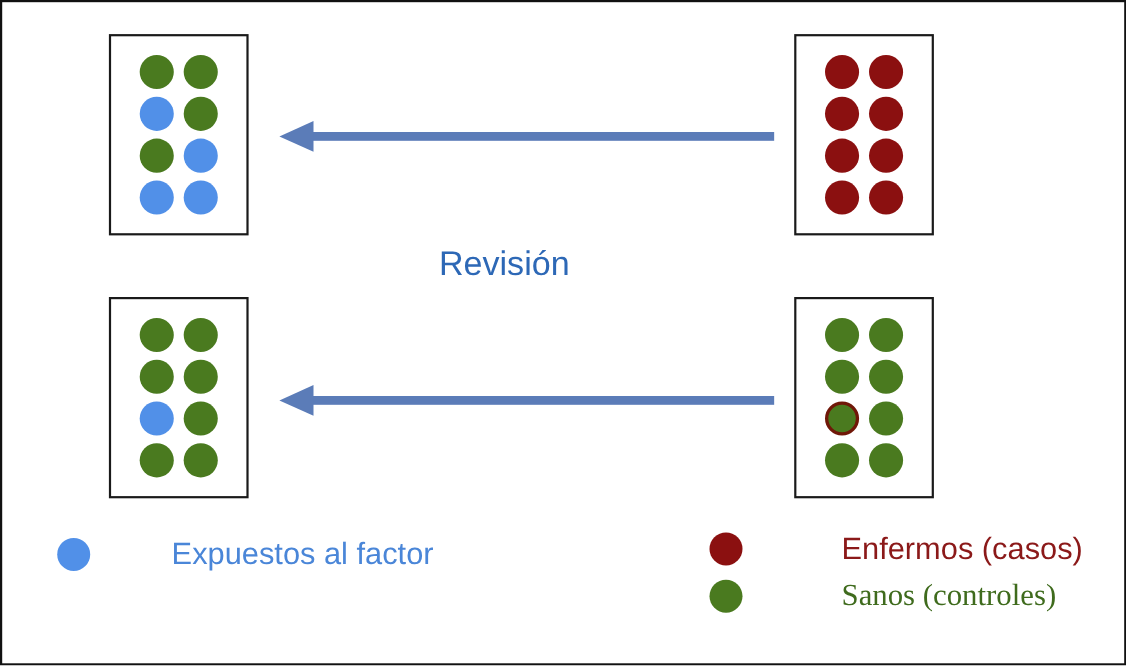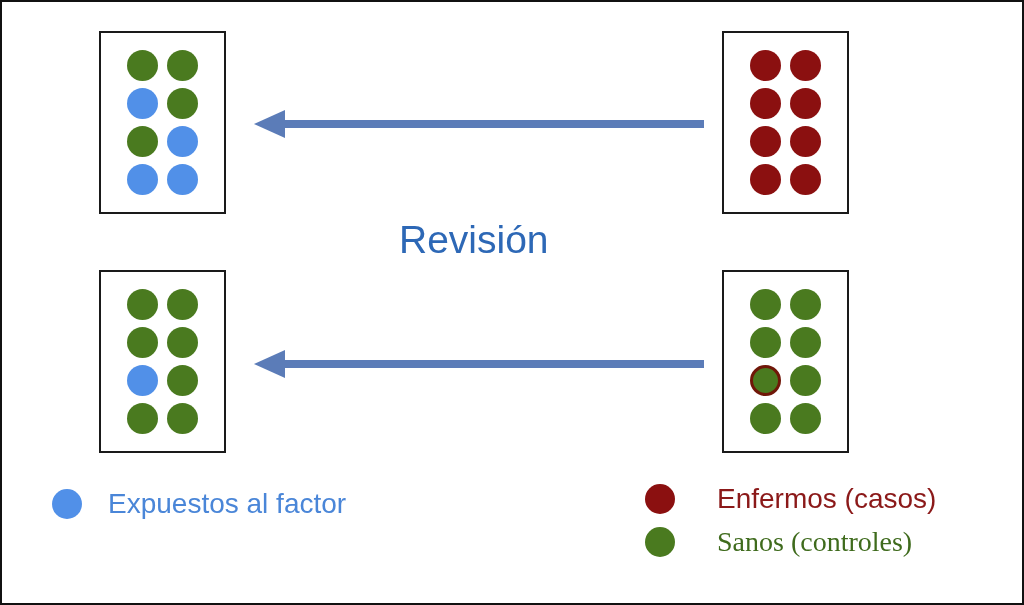--- a/index.html
+++ b/index.html
@@ -46,21 +46,21 @@
   .arrow-top    { left: 250px; top: 105px; }
   .arrow-bottom { left: 250px; top: 345px; }
   .arrow svg { display: block; width: 100%; height: 100%; }
   .arrow .fill { fill: var(--arrow-blue, #5b7cb8); }
 
   
   .revision-label {
     position: absolute;
     left: 397px;
     top: 219px;
-    font-size: 39px;
+    font-size: 31px;
     line-height: 37px;
     color: var(--revision-text, #2d68b6);
     white-space: nowrap;
   }
 
   
   .legend-left {
     position: absolute;
     left: 50px;
     top: 486px;
@@ -74,21 +74,21 @@
     top: 481px;
     display: flex;
     flex-direction: column;
     gap: 12px;
   }
   .legend-row { display: flex; align-items: center; gap: 42px; }
   .legend-dot { width: 30px; height: 30px; border-radius: 50%; flex: 0 0 auto; }
   .legend-dot.blue    { background: var(--dot-blue, #5190e8); }
   .legend-dot.darkred { background: var(--dot-darkred, #8b1010); }
   .legend-dot.green   { background: var(--dot-green, #4a7a1f); }
-  .legend-text { font-size: 28px; line-height: 31px; white-space: nowrap; }
+  .legend-text { font-size: 28px; line-height: 31px; white-space: nowrap; margin-left: 48px; }
   .legend-text.exposed  { color: var(--legend-exposed-text, #4a86d8); }
   .legend-text.cases    { color: var(--legend-cases-text, #8b1919); }
   .legend-text.controls { color: var(--legend-controls-text, #3f6b1d); font-family: Liberation Serif, serif; }
 </style>
 </head>
 <body>
 
 <div class="canvas">
 
   <div class="sample-box box-top-left">

